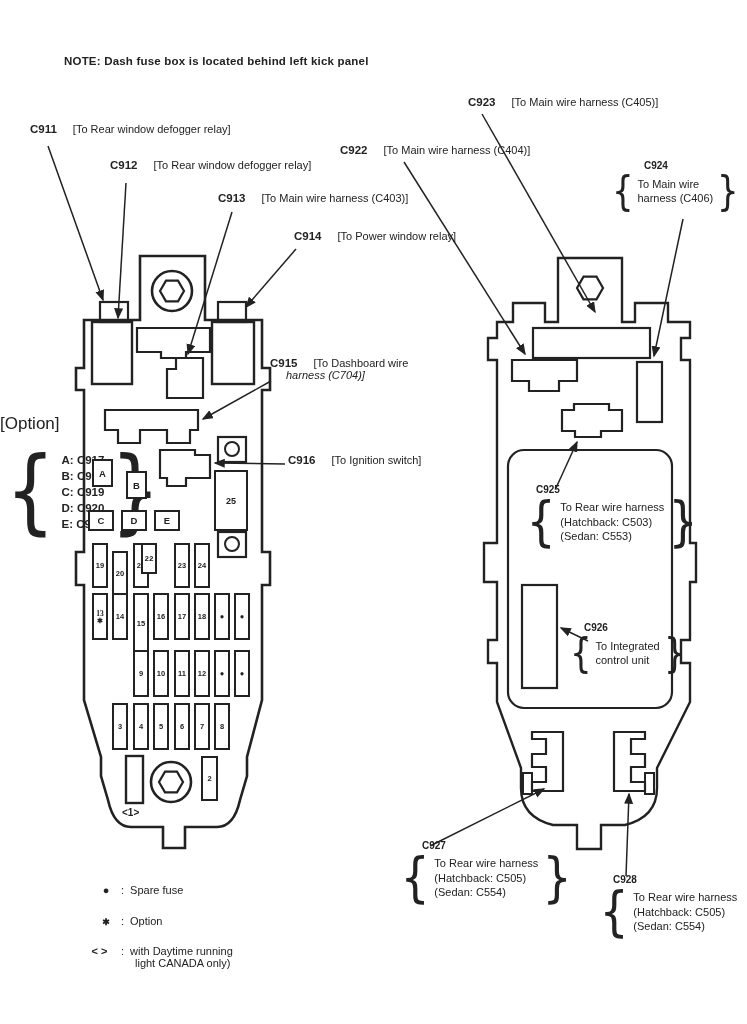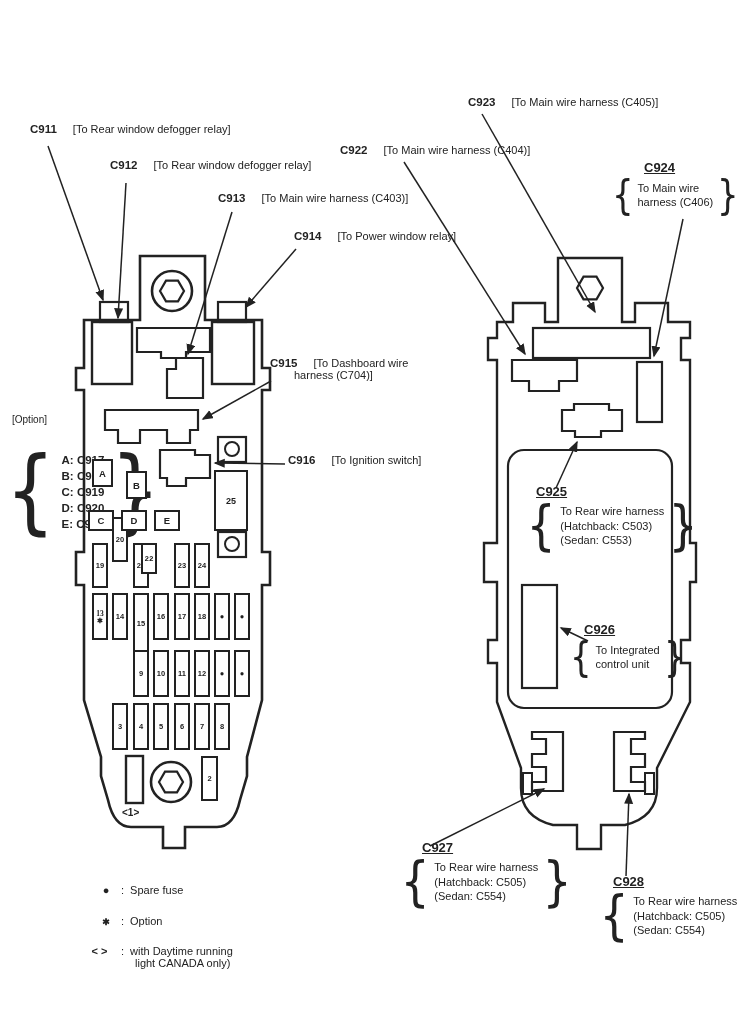--- a/index.html
+++ b/index.html
@@ -6,28 +6,28 @@
   .page{
     position:relative;width:747px;height:1024px;background:#ffffff;
     font-family:"Liberation Sans", sans-serif;color:#222;overflow:hidden;
   }
   svg.art{position:absolute;left:0;top:0;width:747px;height:1024px;}
   .abs{position:absolute;white-space:nowrap;}
   .note{font-size:11.5px;font-weight:700;letter-spacing:.2px;}
   .lbl{font-size:11px;display:flex;gap:16px;align-items:baseline;}
   .cid{font-weight:700;font-size:11.5px;}
   .desc{font-weight:400;}
-  .twoline .line2{margin-left:24px;}
+  .twoline .line2{margin-left:16px;font-style:italic;}
   .braced{display:flex;align-items:center;gap:2px;}
   .brace{font-family:"DejaVu Sans",sans-serif;line-height:1;color:#222;transform:scaleX(.85);}
   .b2{font-size:40px;}
   .b3{font-size:54px;}
   .b5{font-size:92px;}
   .blines{display:flex;flex-direction:column;font-size:11px;line-height:14.5px;}
-  .btitle{font-weight:700;font-size:13px;text-decoration:underline;}
+  .btitle{font-weight:700;font-size:10px;}
   .optitems{display:flex;flex-direction:column;font-size:11.5px;font-weight:700;line-height:16px;}
   .fuse{
     position:absolute;border:2px solid #222;box-sizing:border-box;
     display:flex;flex-direction:column;align-items:center;justify-content:center;
     font-size:7.5px;font-weight:700;color:#222;background:#fff;line-height:8px;
   }
   .slot{
     position:absolute;border:2.5px solid #222;box-sizing:border-box;
     display:flex;align-items:center;justify-content:center;
     font-size:9.5px;font-weight:700;background:#fff;
@@ -116,20 +116,21 @@
         <line x1="482" y1="114" x2="595" y2="312"></line>
         <line x1="683" y1="219" x2="654" y2="356"></line>
         <line x1="556" y1="488" x2="577" y2="442"></line>
         <line x1="588" y1="641" x2="561" y2="628"></line>
         <line x1="430" y1="846" x2="544" y2="789"></line>
         <line x1="626" y1="876" x2="629" y2="794"></line>
       </g>
     </g>
   </svg>
 
+  <div class="abs note" style="left:64px;top:55px;">NOTE: Dash fuse box is located behind left kick panel</div>
 
   <div class="abs lbl" style="left:30px;top:123px;">
     <span class="cid">C911</span>
     <span class="desc">[To Rear window defogger relay]</span>
   </div>
   <div class="abs lbl" style="left:110px;top:159px;">
     <span class="cid">C912</span>
     <span class="desc">[To Rear window defogger relay]</span>
   </div>
   <div class="abs lbl" style="left:218px;top:192px;">
@@ -218,37 +219,37 @@
       <span class="brace b3">{</span>
       <span class="blines">
         <span>To Rear wire harness</span>
         <span>(Hatchback: C505)</span>
         <span>(Sedan: C554)</span>
       </span>
       <span class="brace b3">}</span>
     </div>
   </div>
 
-  <div class="abs" style="left:12px;top:414px;font-size:10px;font-weight:400;">[Option]</div>
+  <div class="abs" style="left:0;top:414px;font-size:17px;font-weight:400;">[Option]</div>
   <div class="abs braced" style="left:1px;top:446px;">
     <span class="brace b5">{</span>
     <span class="optitems">
       <span>A: C917</span>
       <span>B: C918</span>
       <span>C: C919</span>
       <span>D: C920</span>
       <span>E: C921</span>
     </span>
     <span class="brace b5">}</span>
   </div>
 
   <div class="fuse" style="left:92px;top:543px;width:16px;height:45px;">
       <span>19</span>
     </div>
-  <div class="fuse" style="left:112px;top:517px;width:16px;height:45px;">
+  <div class="fuse" style="left:112px;top:551px;width:16px;height:45px;">
       <span>20</span>
     </div>
   <div class="fuse" style="left:133px;top:543px;width:16px;height:45px;">
       <span>21</span>
     </div>
   <div class="fuse" style="left:141px;top:543px;width:16px;height:31px;font-family:Liberation Mono, monospace;">
       <span>22</span>
     </div>
   <div class="fuse" style="left:174px;top:543px;width:16px;height:45px;">
       <span>23</span>

